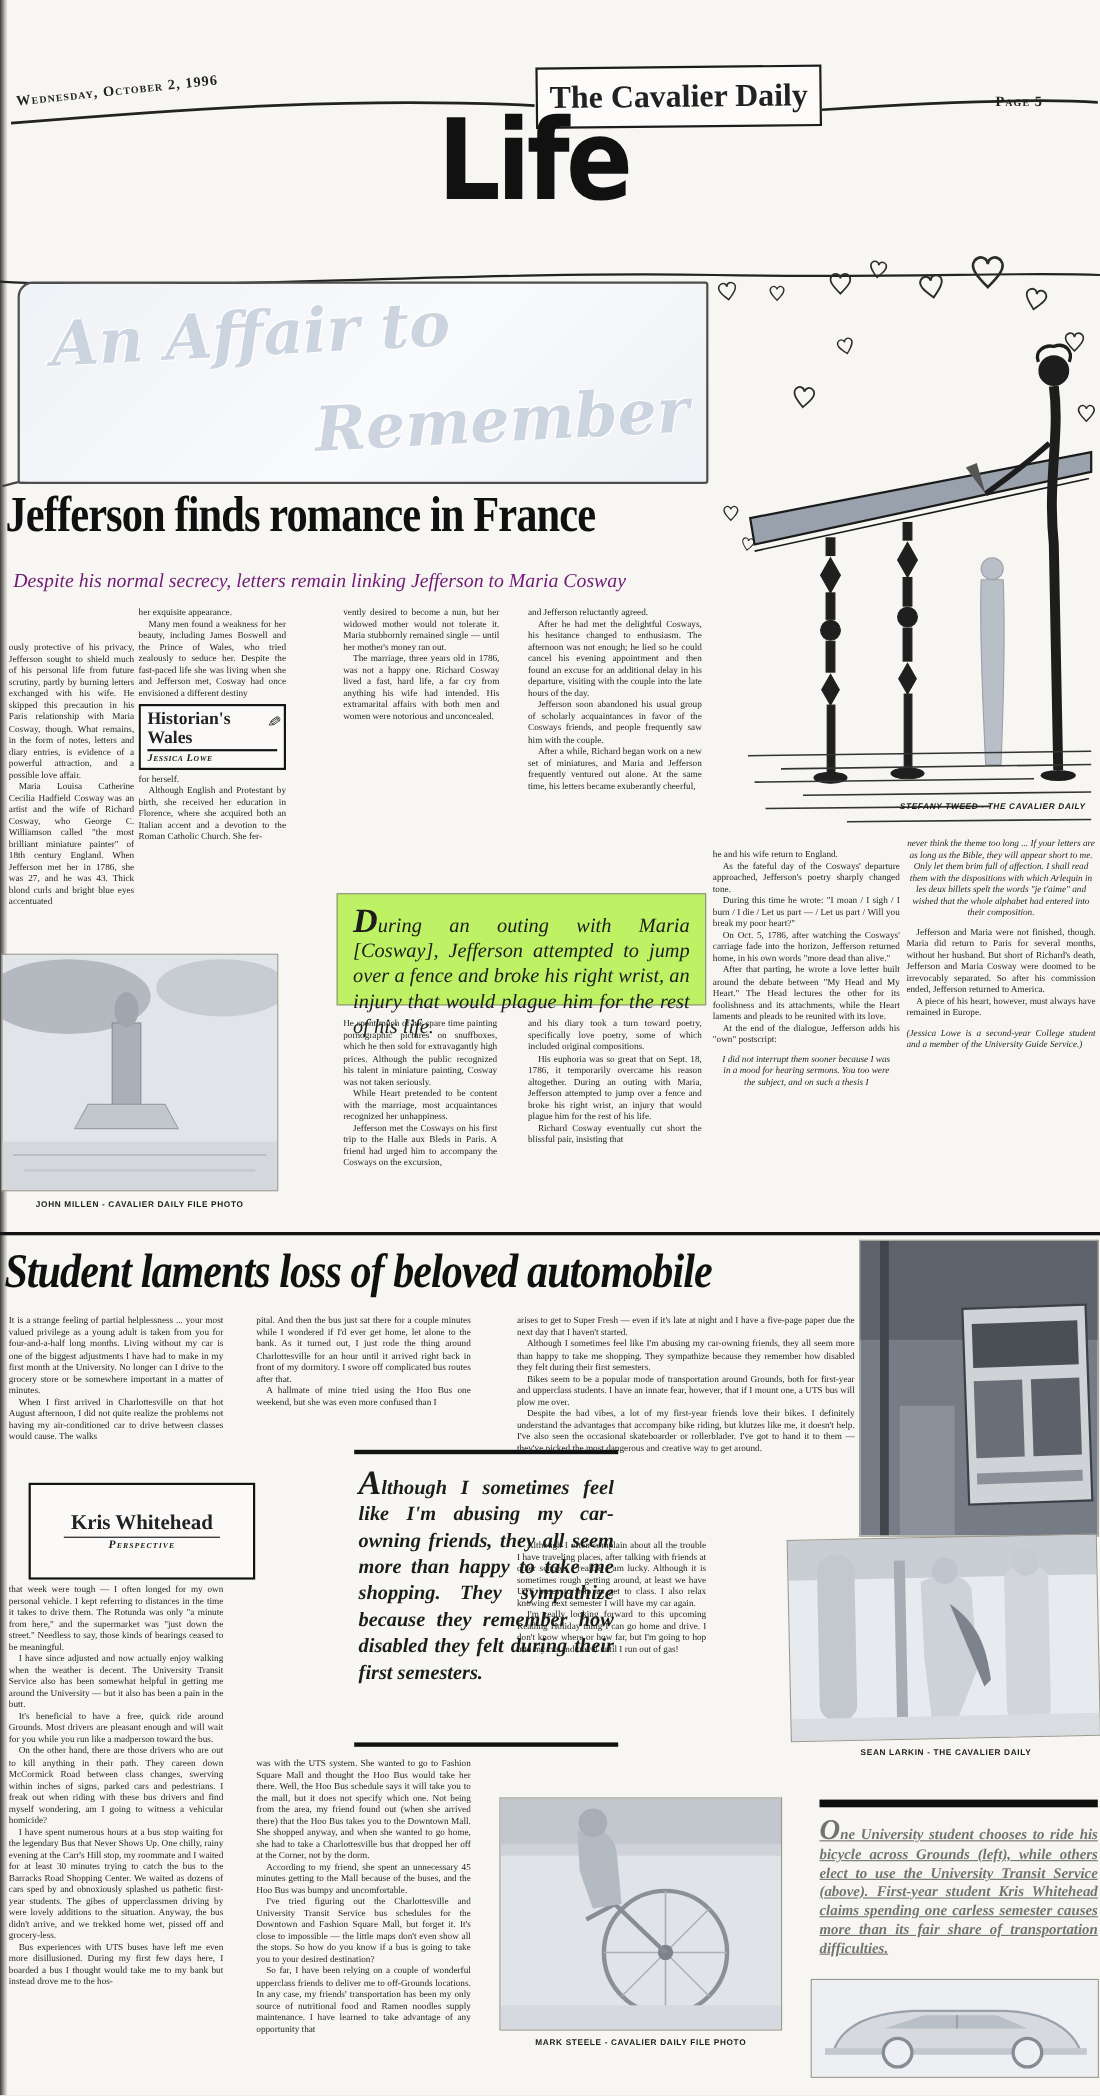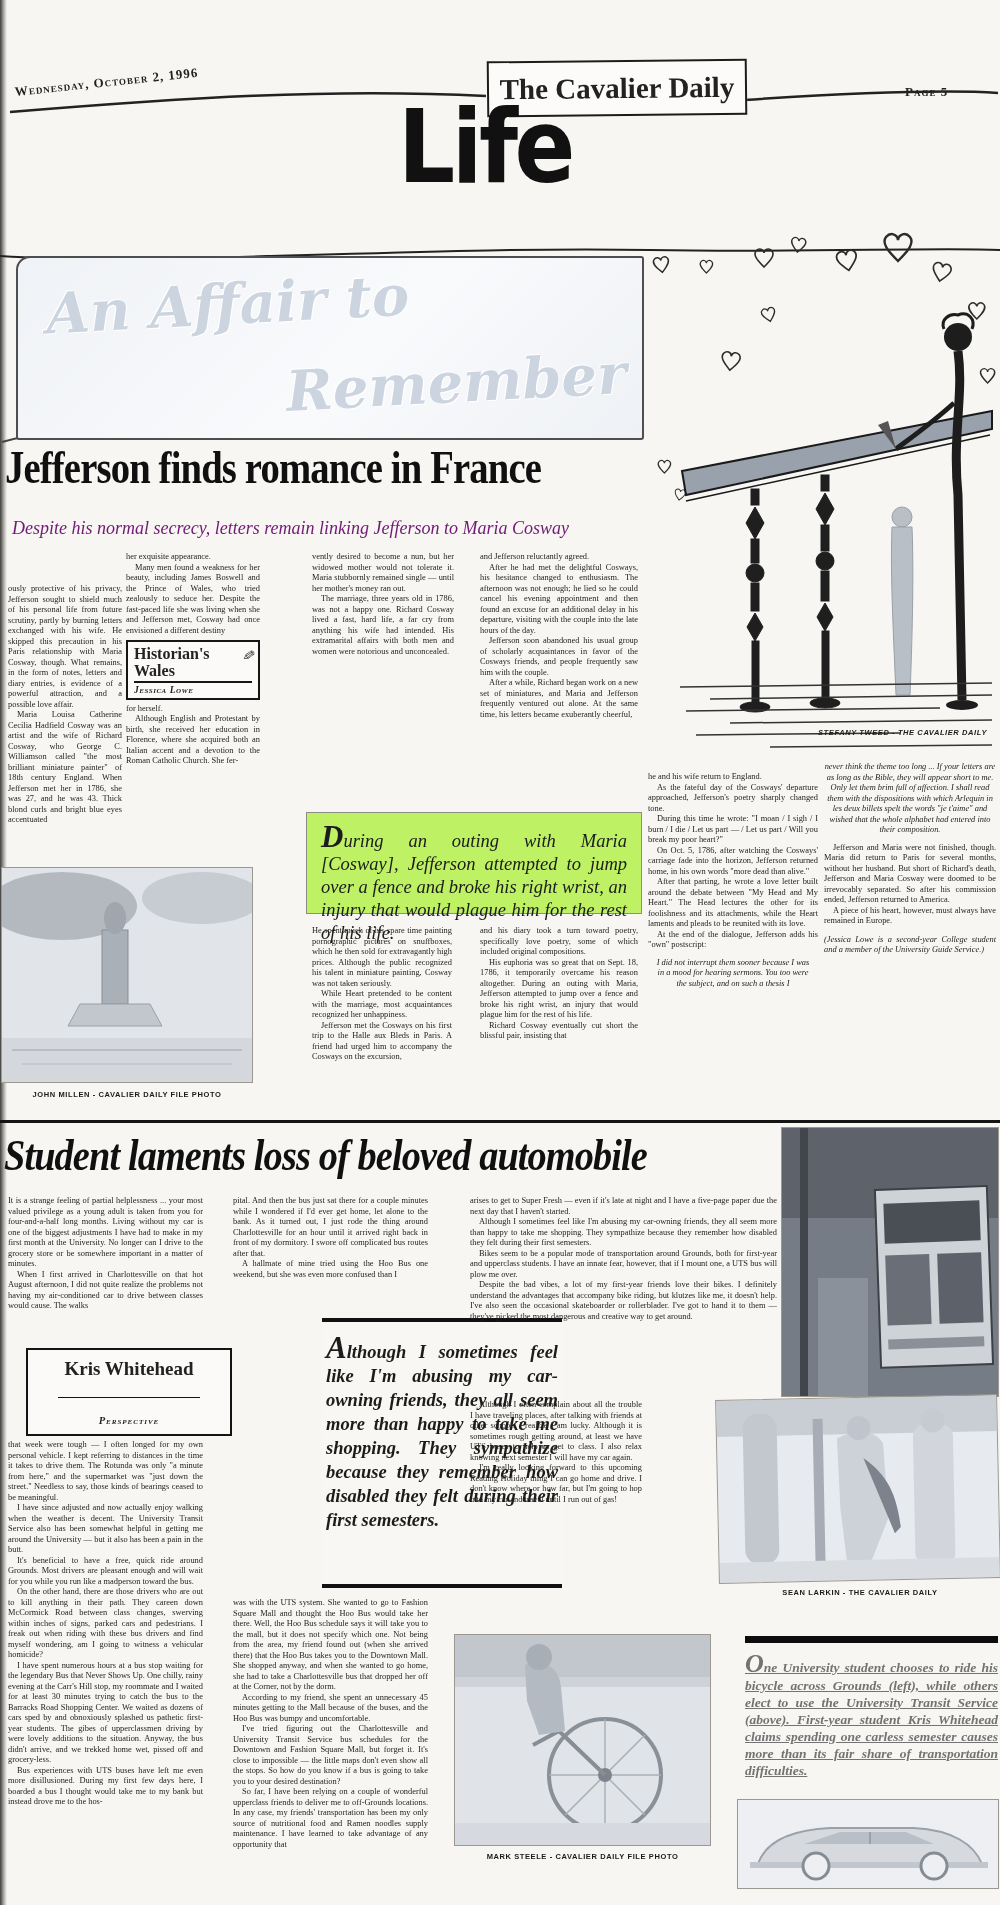--- a/index.html
+++ b/index.html
@@ -29,21 +29,21 @@
   .hl2{left:4px;top:1134px;width:880px;font:bold italic 44px/1 "Liberation Serif",serif;letter-spacing:-1px;
         transform:scaleX(0.87);transform-origin:left top;white-space:nowrap;color:#101010;}
   
   .body1{font:8.4px/10.5px "Liberation Serif",serif;text-align:justify;color:#232323;}
   .para{margin:0;text-indent:9px;}
   .cont .para:first-child{text-indent:0;}
   .ital{font-style:italic;}
   .photocap{font:bold 7.5px/9px "Liberation Sans",sans-serif;letter-spacing:0.6px;color:#1b1b1b;text-align:center;}
   .pencil{position:absolute;right:3px;top:4px;font-size:15px;transform:rotate(100deg);color:#333;}
   .krisbox{left:26px;top:1348px;width:202px;height:84px;border:2.5px solid #131313;background:#fbfaf8;
-        display:flex;flex-direction:column;align-items:center;justify-content:center;gap:17px;}
+        display:flex;flex-direction:column;align-items:center;justify-content:center;gap:1px;}
   .krisbox .n{font:bold 19px "Liberation Serif",serif;}
   .krisbox .r{font:bold italic 10.5px "Liberation Serif",serif;font-variant:small-caps;letter-spacing:1px;}
   
   .pq1{left:306px;top:812px;width:336px;height:102px;border:1.5px solid #8e8c88;background:#bef264;
         box-sizing:border-box;padding:8px 14px;font:italic 18.5px/23px "Liberation Serif",serif;color:#1c1c1c;text-align:justify;}
   .pqcap{font:italic 31px/1 "Liberation Serif",serif;font-weight:bold;}
   .pq2{left:322px;top:1318px;width:240px;height:270px;border-top:4px solid #111;border-bottom:4px solid #111;
         box-sizing:border-box;padding:10px 4px;font:bold italic 18.5px/24px "Liberation Serif",serif;color:#1c1c1c;text-align:justify;background:#f8f7f4;}
   
   .capblock{left:745px;top:1636px;width:253px;}

